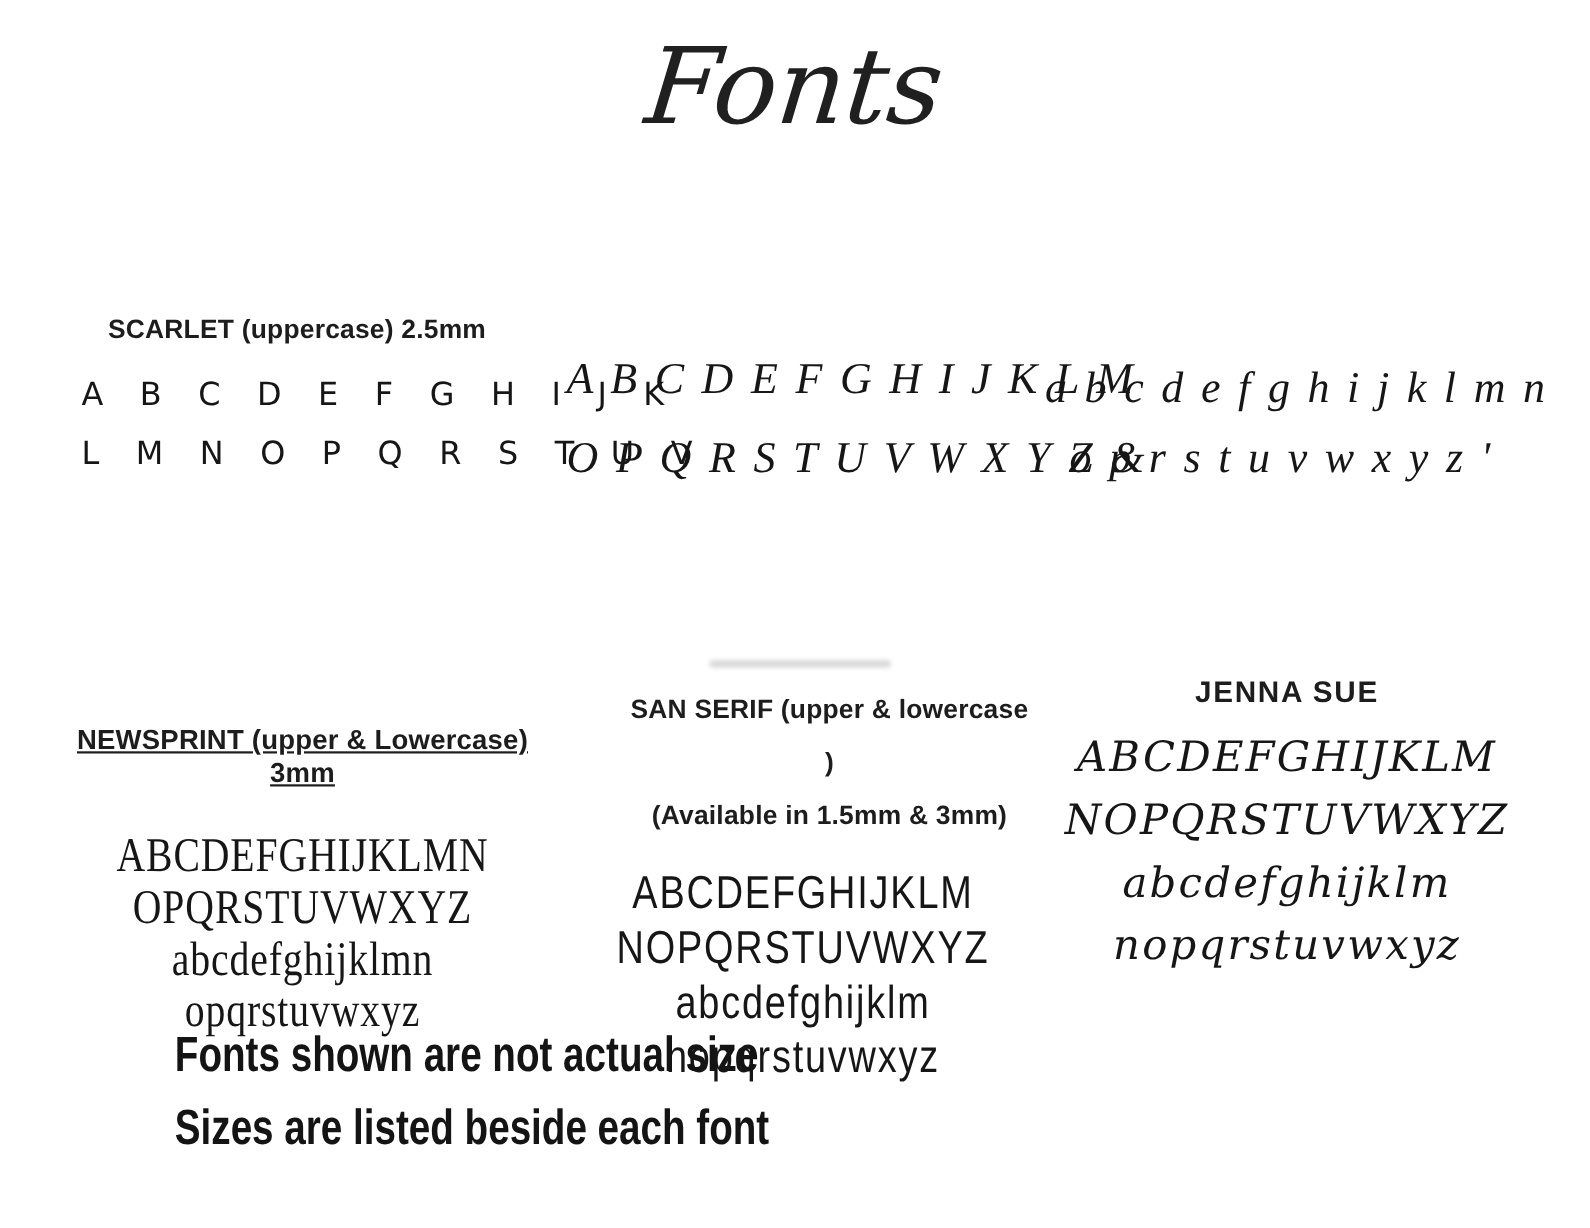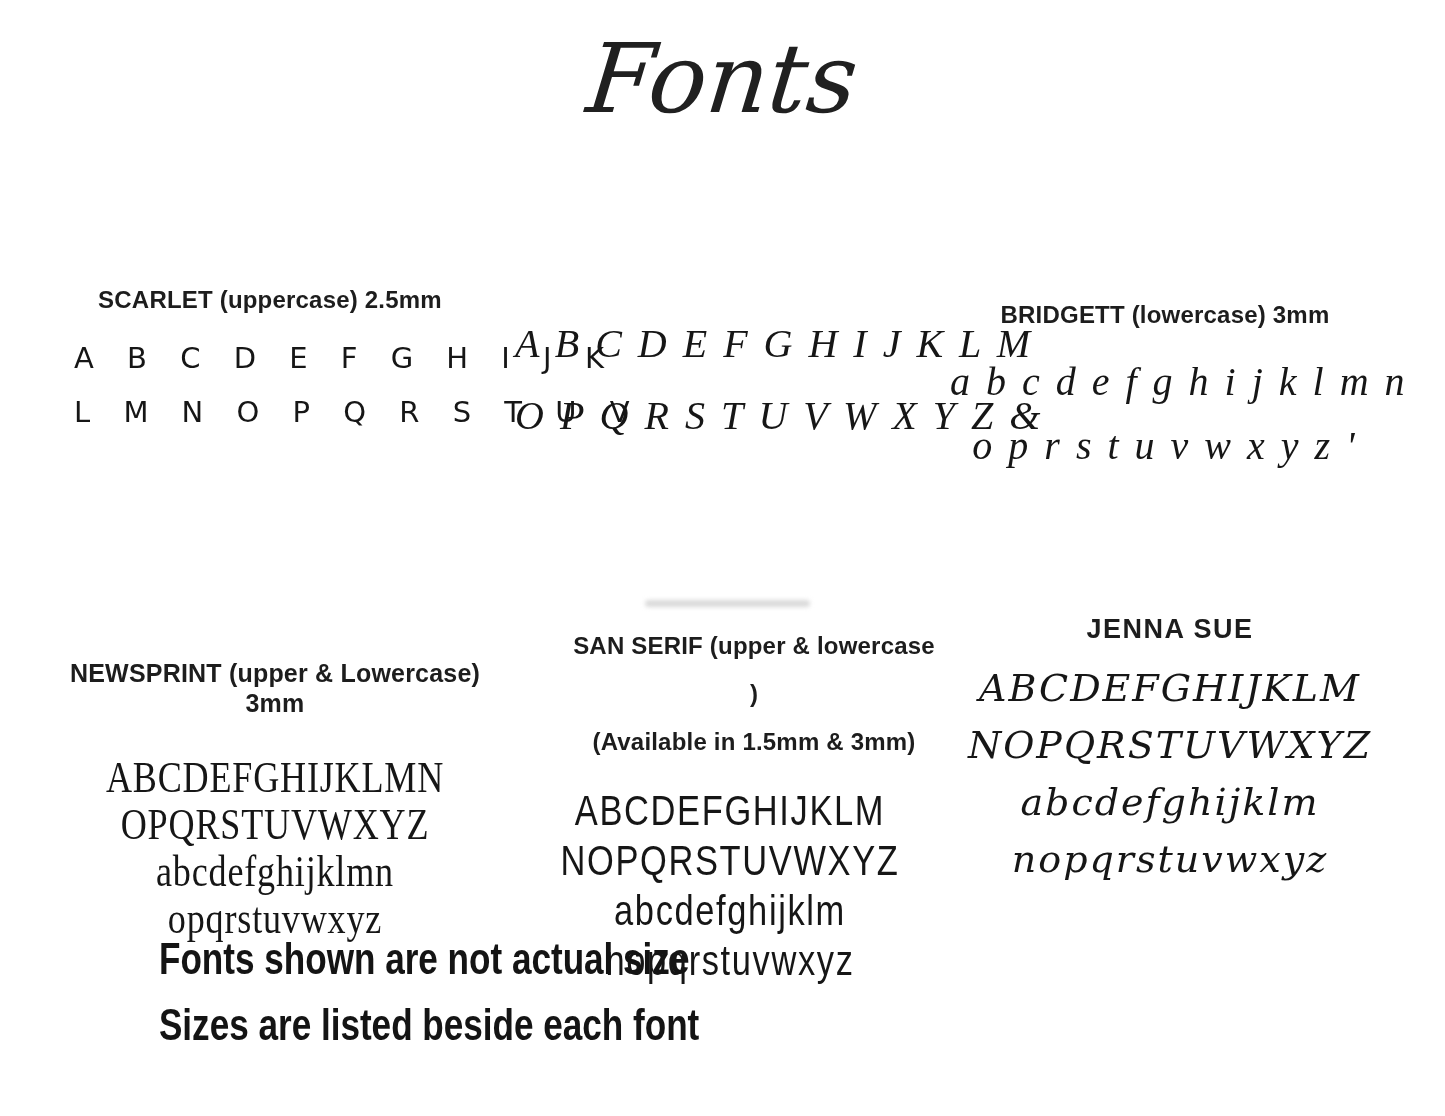--- a/index.html
+++ b/index.html
@@ -58,21 +58,21 @@
   .f-bridgett-l{left:950px;top:300px;width:430px;}
   .f-bridgett-l .letters{
     font-family:"Liberation Serif",serif;font-style:italic;
     font-size:40px;line-height:64px;letter-spacing:3px;
     text-align:center;
   }
   .f-bridgett-l .letters-wrap{margin-top:20px;}
 
   
   .f-newsprint{left:40px;top:658px;width:470px;}
-  .f-newsprint .hdr{font-size:25px;}
+  .f-newsprint .hdr{font-size:25px;text-decoration:underline;}
   .f-newsprint .letters{
     font-family:"Liberation Serif",serif;
     font-size:44px;line-height:47px;letter-spacing:1px;
     text-align:center;transform:scaleX(0.82);
   }
   .f-newsprint .letters-wrap{margin-top:36px;}
 
   
   .f-sanserif{left:520px;top:622px;width:420px;}
   .f-sanserif .hdr{
@@ -128,21 +128,20 @@
   </section>
 
   <section class="sample f-bridgett-u">
     <div class="letters-wrap">
       <div class="letters">A B C D E F G H I J K L M</div>
       <div class="letters">O P Q R S T U V W X Y Z &amp;</div>
     </div>
   </section>
 
   <section class="sample f-bridgett-l">
-    <div class="hdr">BRIDGETT (lowercase) 3mm</div>
     <div class="letters-wrap">
       <div class="letters">a b c d e f g h i j k l m n</div>
       <div class="letters">o p r s t u v w x y z '</div>
     </div>
   </section>
 
   <section class="sample f-newsprint">
     <div class="hdr">NEWSPRINT (upper &amp; Lowercase) 3mm</div>
     <div class="letters-wrap">
       <div class="letters">ABCDEFGHIJKLMN</div>

